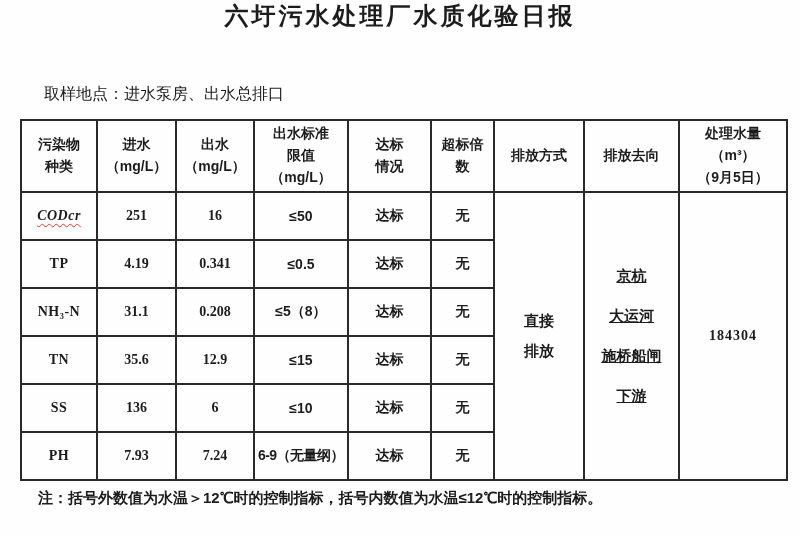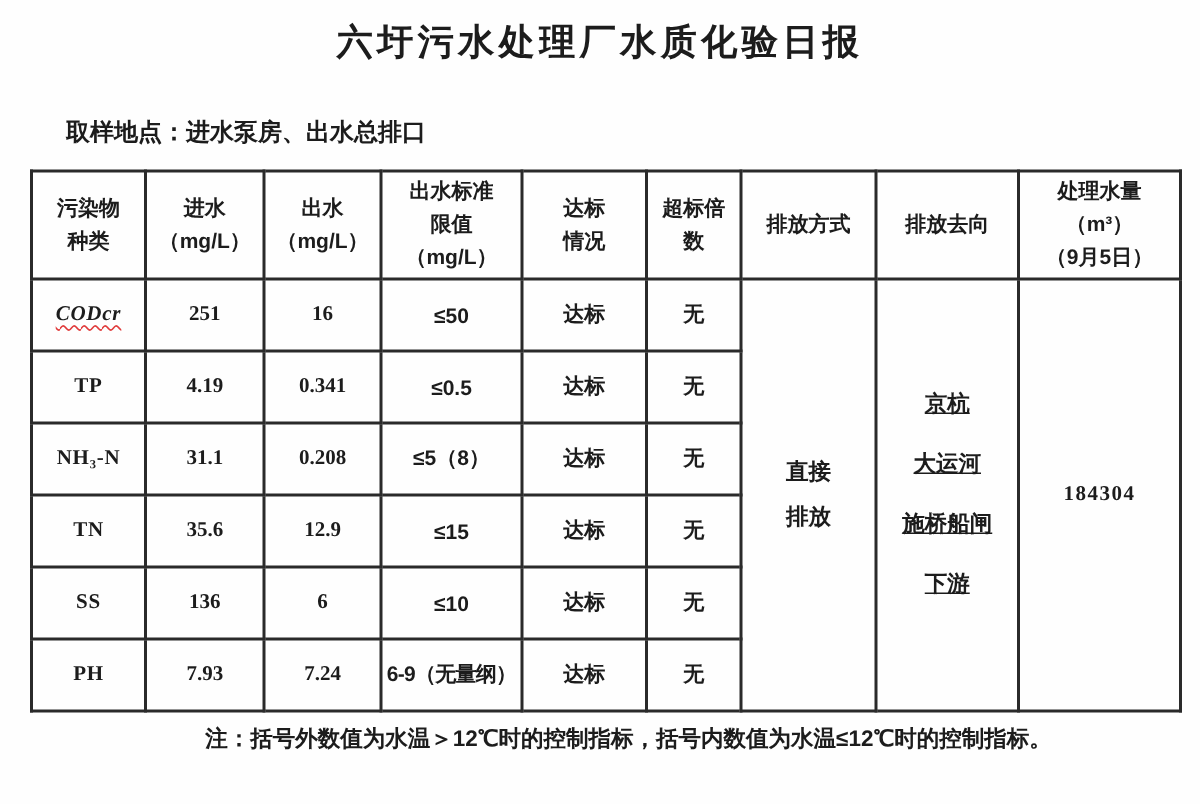--- a/index.html
+++ b/index.html
@@ -6,34 +6,33 @@
   html,body { background:#ffffff; }
   .page {
     width:800px; height:536px;
     position:relative;
     background:#fefefe;
     font-family:"Liberation Sans", sans-serif;
     color:#1c1c1c;
     overflow:hidden;
   }
   .title {
-    padding-top:12px;
     text-align:center;
     font-family:"Liberation Serif", serif;
     font-weight:bold;
     font-size:24px;
     letter-spacing:3px;
   }
   .meta-row {
-    margin-top:34px;
+    margin-top:52px;
     padding:0 58px 0 44px;
     display:flex;
     justify-content:space-between;
     align-items:baseline;
-    font-weight:bold;
+    font-weight:normal;
     font-size:16px;
   }
   table.report {
     margin:14px 0 0 20px;
     width:766px;
     border-collapse:collapse;
     table-layout:fixed;
   }
   table.report th, table.report td {
     border:2px solid #2a2a2a;
@@ -71,21 +70,20 @@
     font-family:"Liberation Serif", serif;
     font-weight:normal;
     font-size:30px;
     letter-spacing:1px;
   }
   .note {
     margin-top:8px;
     padding-left:38px;
     font-weight:bold;
     font-size:15px;
-    text-align:center;
   }
 </style>
 </head>
 <body>
 
 <div class="page">
 
   <div class="title">六圩污水处理厂水质化验日报</div>
 
   <div class="meta-row">

